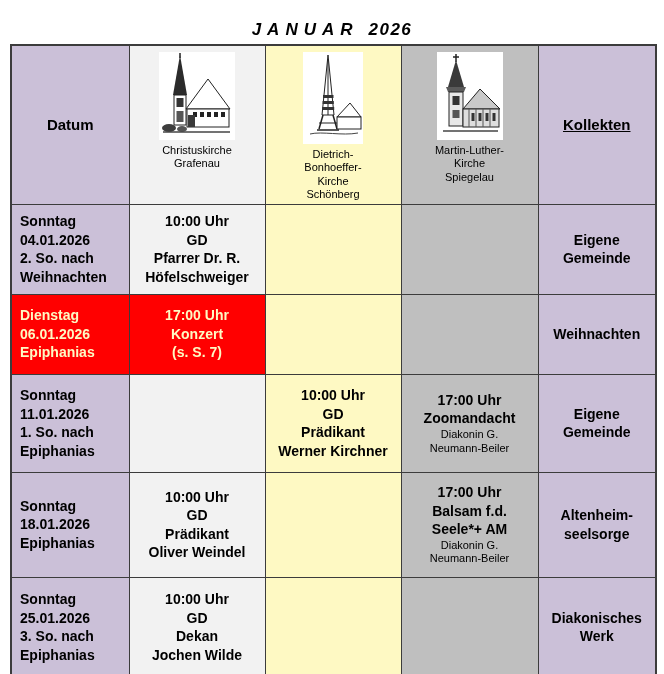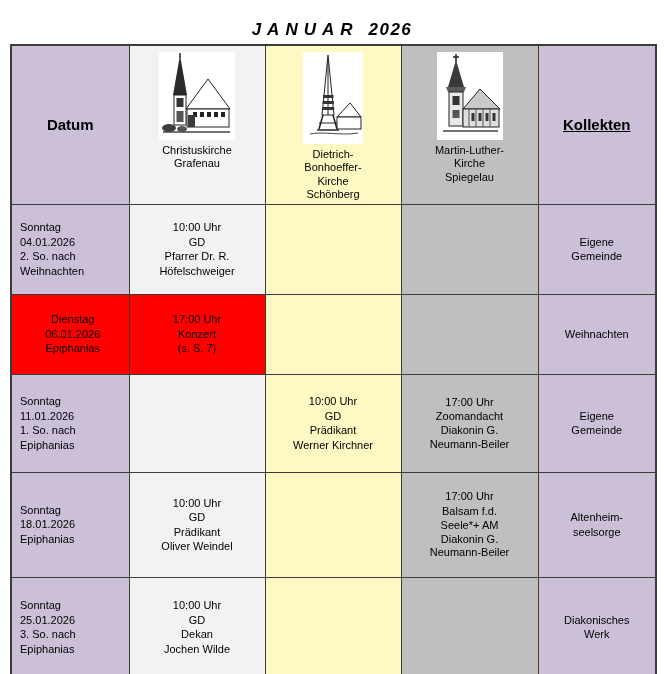--- a/index.html
+++ b/index.html
@@ -27,29 +27,29 @@
     width:645px;
     border:2px solid #3c3c3c;
     padding-left:21px;
   }
   td{
     border:1.5px solid #3c3c3c;
     vertical-align:middle;
     padding:2px 3px;
     overflow:hidden;
   }
-  .txt{white-space:pre-line;line-height:1.32;font-size:11px;}
+  .txt{white-space:pre-line;line-height:1.32;font-size:14px;font-weight:bold;}
   .sub{white-space:pre-line;line-height:1.25;font-size:11px;}
 
   .bg-purple{background:#cbc0d8;}
   .bg-col2{background:#f2f2f2;}
   .bg-col3{background:#fef9c3;}
   .bg-col4{background:#bfbfbf;}
   .bg-red{background:#ff0000;}
-  .bg-red .txt{color:#000000;text-align:center;}
+  .bg-red .txt{color:#fef9c3;}
 
   td.date-cell{text-align:left;padding-left:8px;}
   td.service-cell, td.kollekte-cell{text-align:center;}
 
   tr.hdr td{vertical-align:middle;}
   tr.hdr td.church-hdr{vertical-align:top;text-align:center;padding-top:6px;}
   .hdr-label{font-weight:bold;font-size:15px;}
   td.datum-hdr{text-align:center;}
   td.kollekten-hdr{text-align:center;text-decoration:underline;}
   .church-name{

